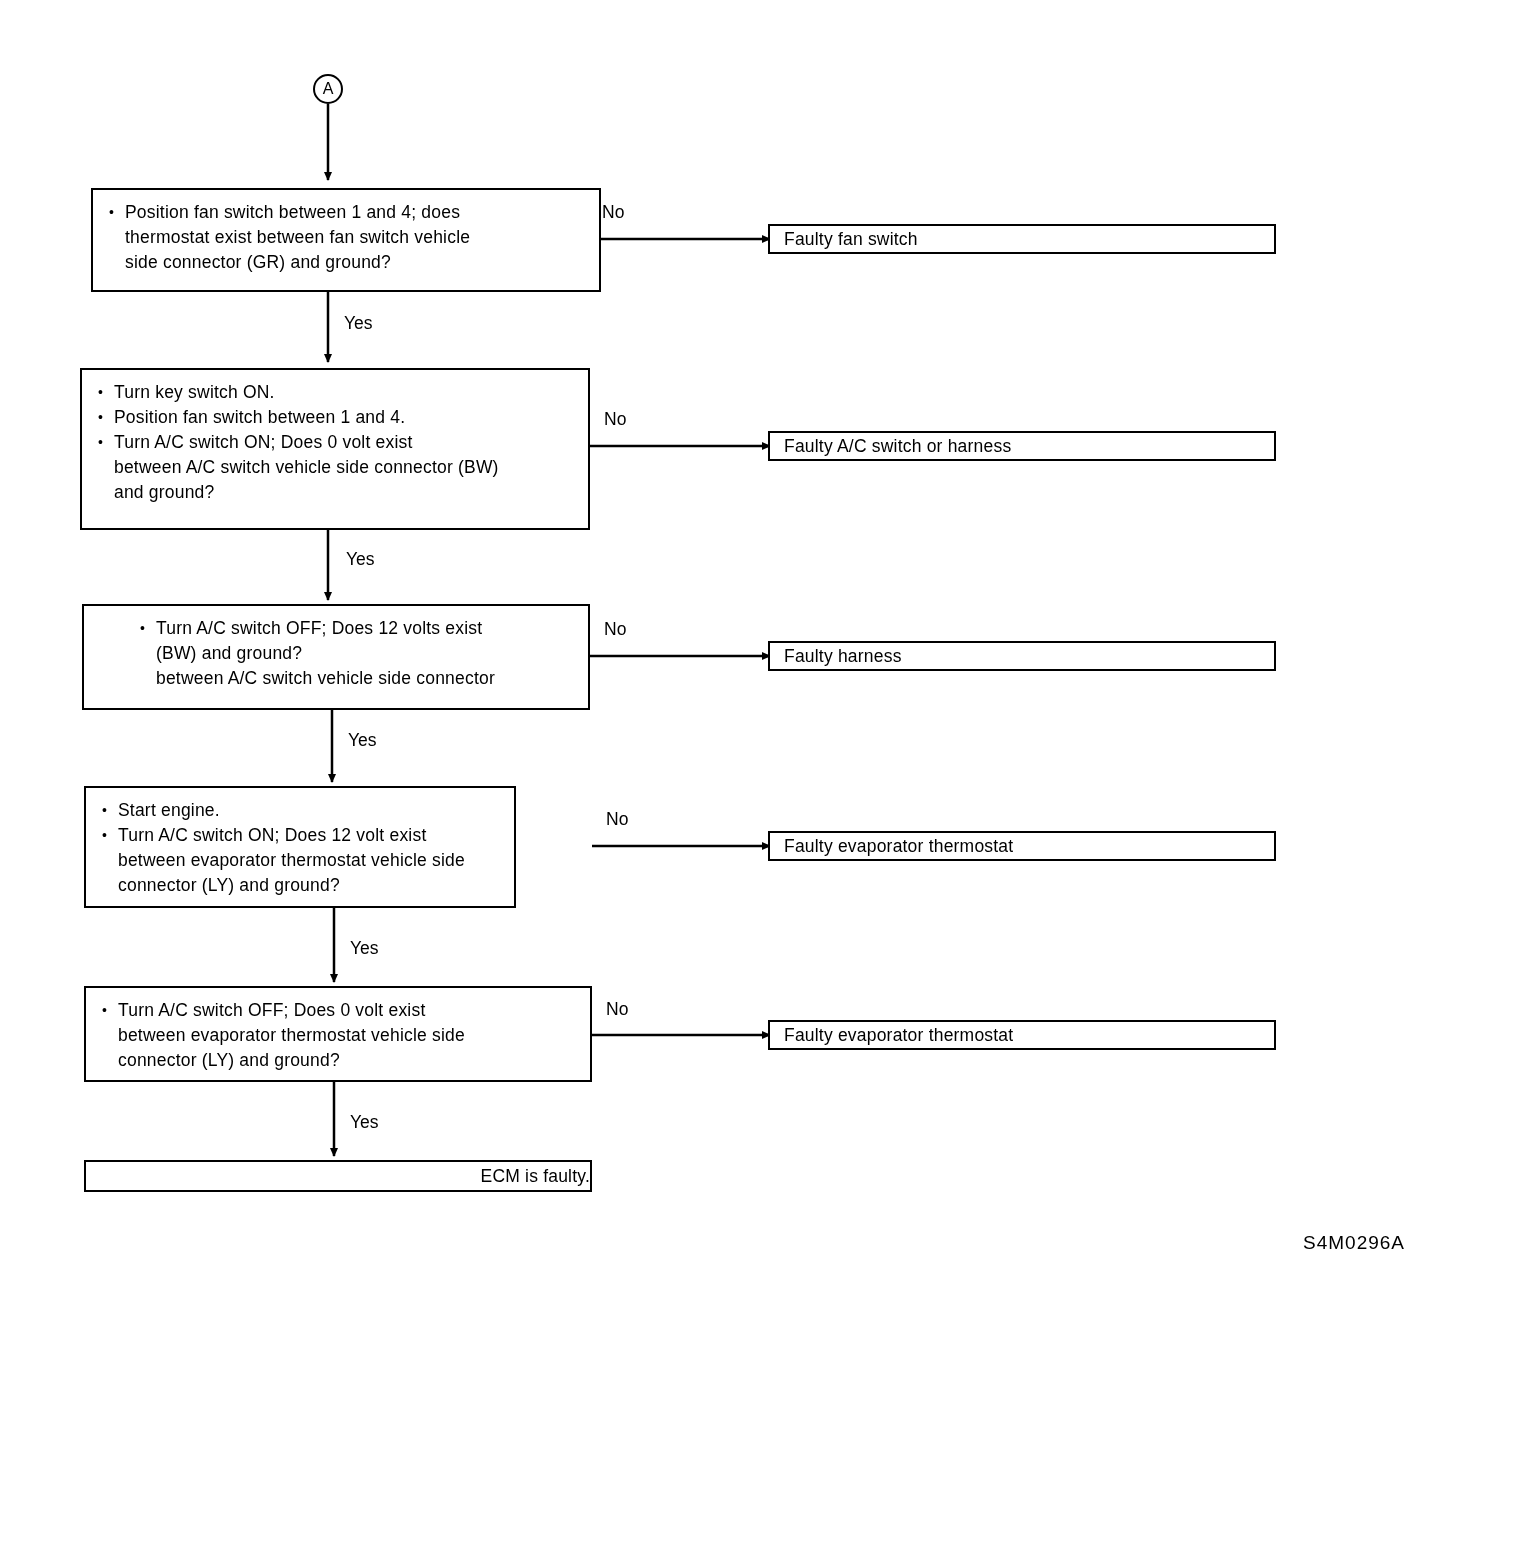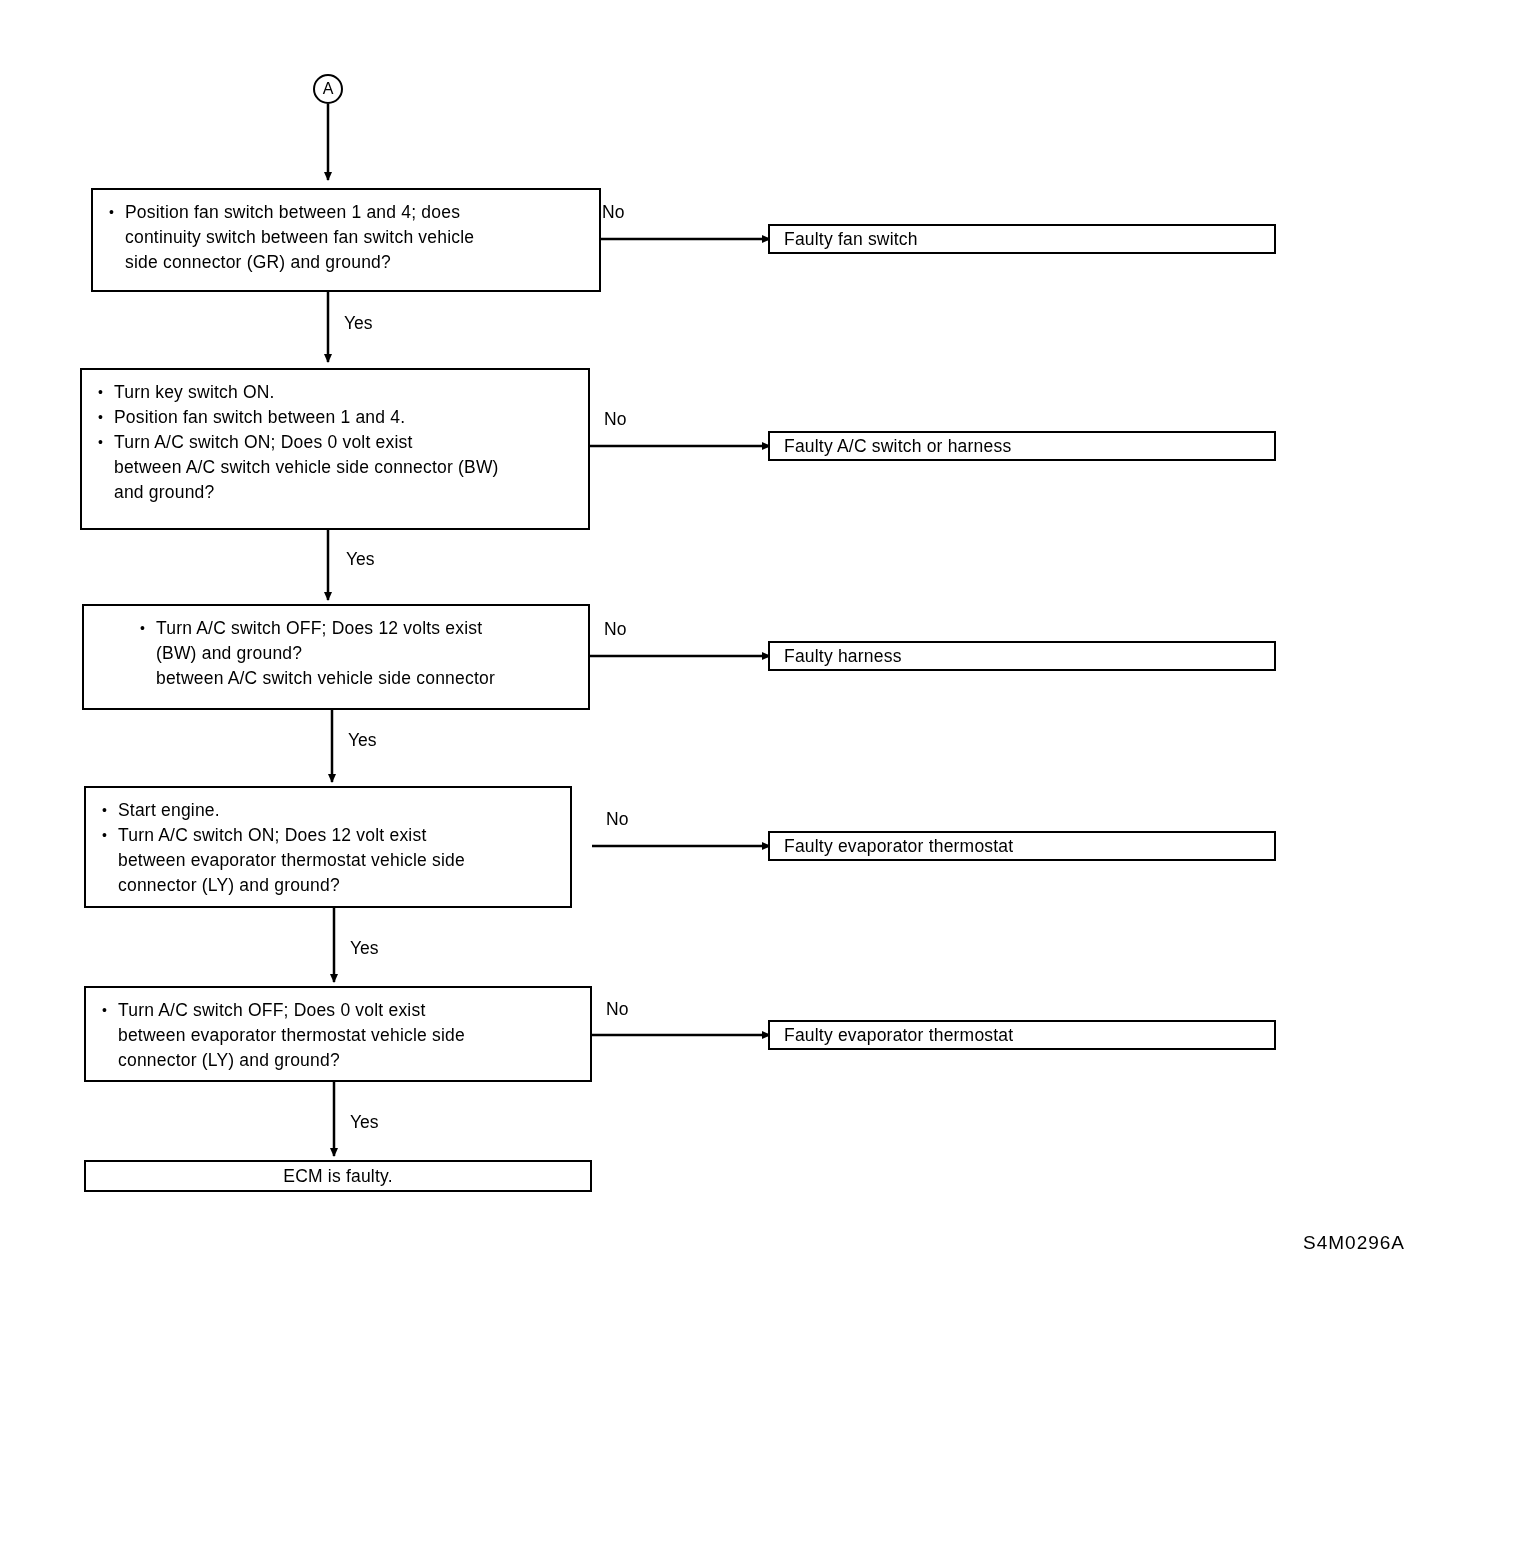--- a/index.html
+++ b/index.html
@@ -72,21 +72,21 @@
     line-height: 22px;
   }
 
   .terminal-node {
     position: absolute;
     box-sizing: border-box;
     border: 2px solid #000;
     background: #fff;
     display: flex;
     align-items: center;
-    justify-content: center;
+    justify-content: flex-end;
   }
   .terminal-node .line {
     font-size: 17.5px;
   }
 
   .conn-circle {
     position: absolute;
     width: 30px;
     height: 30px;
     border: 2px solid #000;
@@ -152,21 +152,21 @@
     <path d="M592,1035 L770,1035" stroke="#000" stroke-width="2.5" fill="none" marker-end="url(#arrow)"></path>
   </svg>
 
   <div class="conn-circle" style="left:313px; top:74px;">
     <span>A</span>
   </div>
 
   <div class="node" style="left:91px; top:188px; width:510px; height:104px;">
     <div class="lines">
       <span class="line bullet-line">Position fan switch between 1 and 4; does</span>
-      <span class="line cont-line">continuity switch between fan switch vehicle</span>
+      <span class="line cont-line">thermostat exist between fan switch vehicle</span>
       <span class="line cont-line">side connector (GR) and ground?</span>
     </div>
   </div>
   <div class="edge-label" style="left:602px; top:202px;">No</div>
   <div class="edge-label" style="left:344px; top:313px;">Yes</div>
   <div class="result-node" style="left:768px; top:224px; width:508px; height:30px;">
     <span class="line">Faulty fan switch</span>
   </div>
 
   <div class="node" style="left:80px; top:368px; width:510px; height:162px;">
@@ -190,21 +190,21 @@
       <span class="line cont-line">(BW) and ground?</span>
       <span class="line cont-line">between A/C switch vehicle side connector</span>
     </div>
   </div>
   <div class="edge-label" style="left:604px; top:619px;">No</div>
   <div class="edge-label" style="left:348px; top:730px;">Yes</div>
   <div class="result-node" style="left:768px; top:641px; width:508px; height:30px;">
     <span class="line">Faulty harness</span>
   </div>
 
-  <div class="node" style="left:84px; top:786px; width:488px; height:122px;">
+  <div class="node" style="left:84px; top:786px; width:432px; height:122px;">
     <div class="lines">
       <span class="line bullet-line">Start engine.</span>
       <span class="line bullet-line">Turn A/C switch ON; Does 12 volt exist</span>
       <span class="line cont-line">between evaporator thermostat vehicle side</span>
       <span class="line cont-line">connector (LY) and ground?</span>
     </div>
   </div>
   <div class="edge-label" style="left:606px; top:809px;">No</div>
   <div class="edge-label" style="left:350px; top:938px;">Yes</div>
   <div class="result-node" style="left:768px; top:831px; width:508px; height:30px;">

